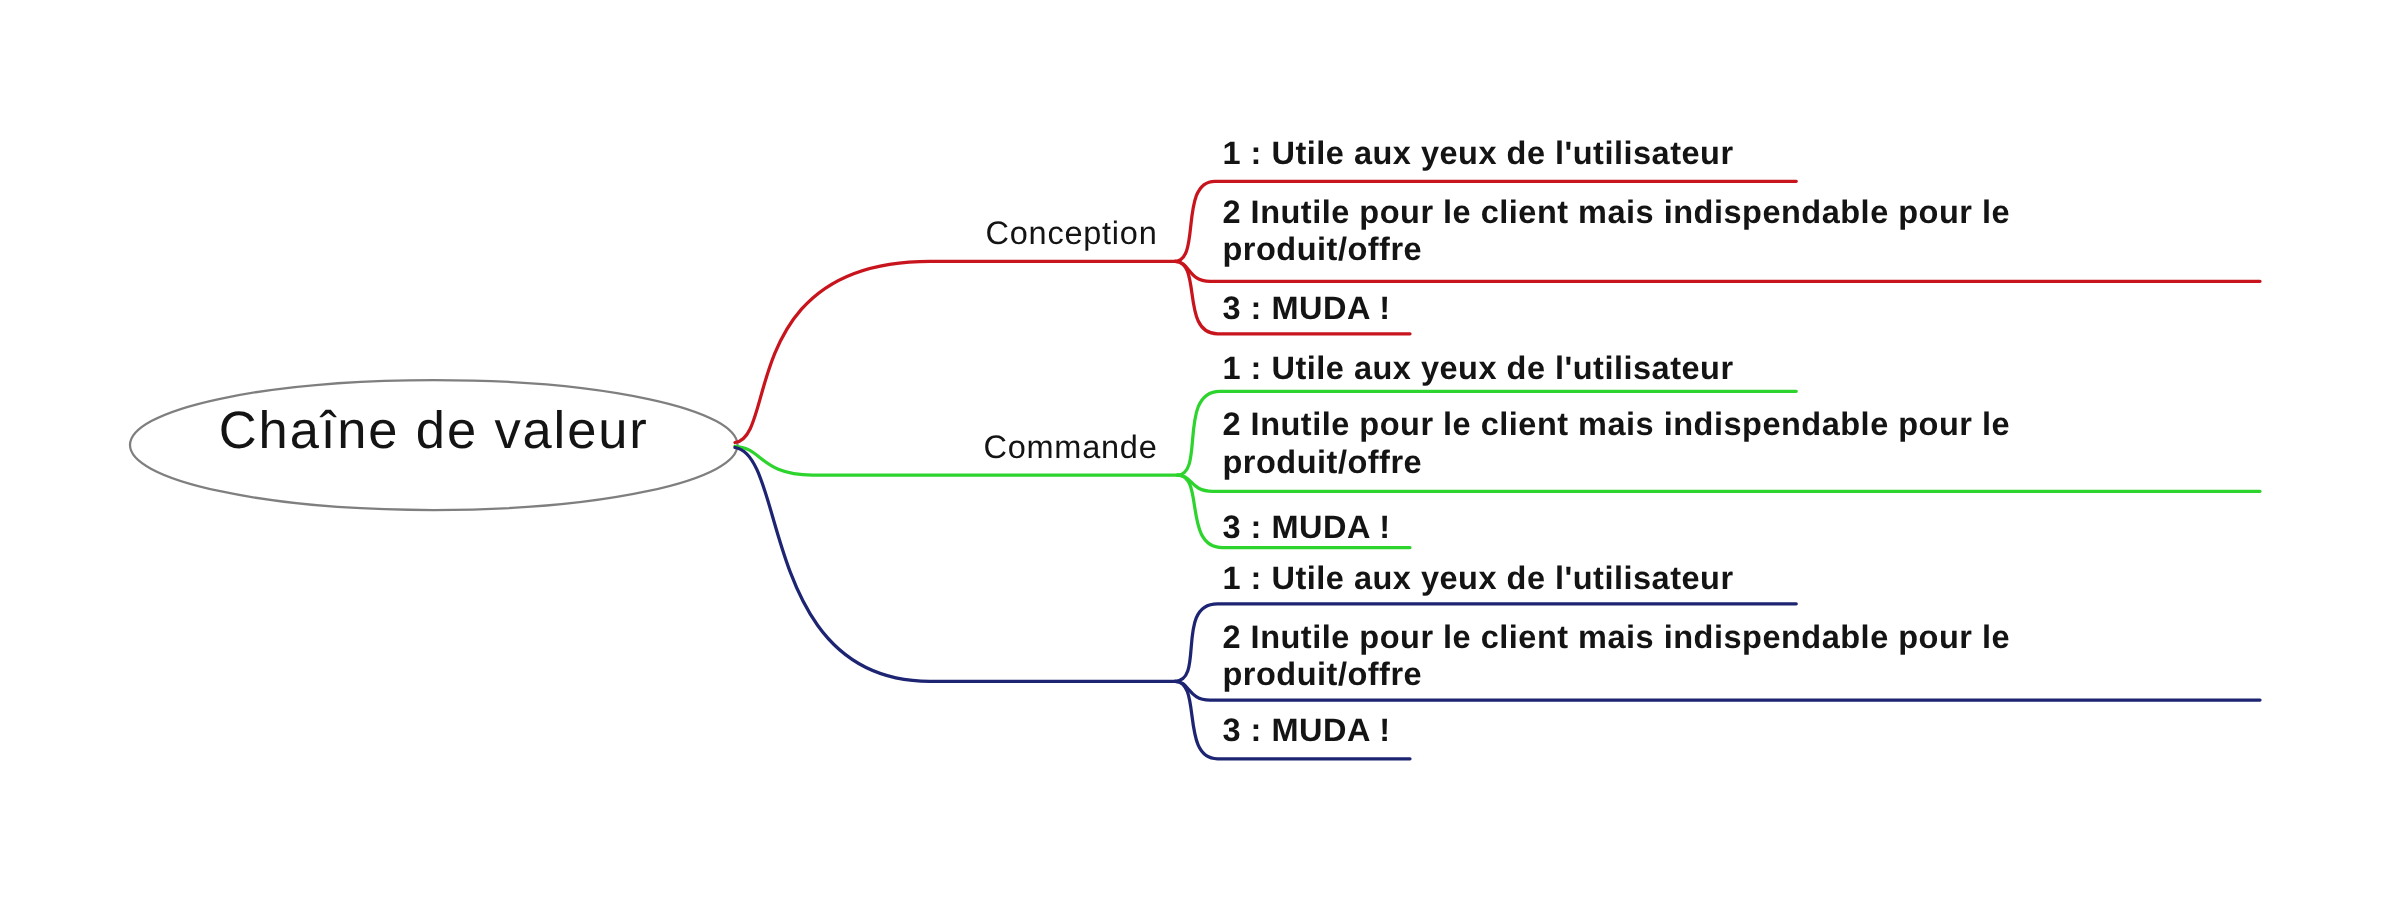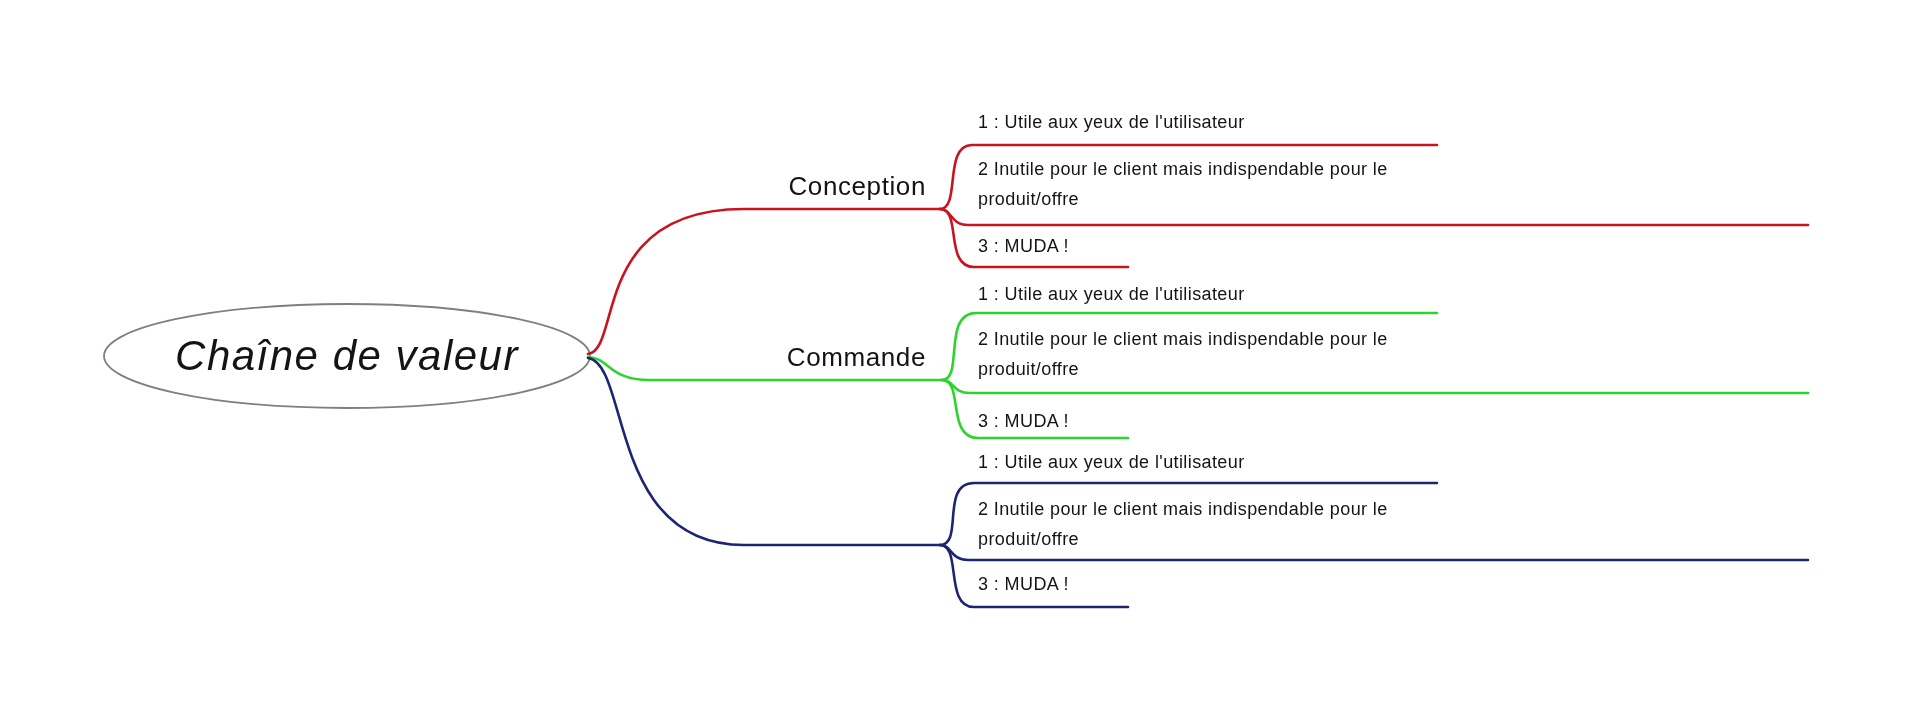--- a/index.html
+++ b/index.html
@@ -4,31 +4,31 @@
 <style>
   html,body{margin:0;padding:0;background:#ffffff;}
   .stage{
     position:relative;width:1919px;height:719px;background:#ffffff;overflow:hidden;
     font-family:"Liberation Sans",sans-serif;color:#141414;
   }
   svg.connectors{position:absolute;left:0;top:0;width:1919px;height:719px;}
   svg.connectors path{fill:none;stroke-width:2.6;stroke-linecap:round;}
   svg.connectors ellipse{fill:#ffffff;stroke-width:1.8;}
   .root-label{
-    position:absolute;left:104px;top:304px;width:486px;height:104px;
+    position:absolute;left:104px;top:292px;width:486px;height:104px;
     display:flex;align-items:center;justify-content:center;
-    font-size:42px;letter-spacing:1.5px;white-space:nowrap;font-style:italic;
+    font-size:42px;letter-spacing:1.5px;white-space:nowrap;
   }
   .branch-label{
     position:absolute;left:698px;width:228px;text-align:right;
     font-size:26px;line-height:30px;letter-spacing:0.6px;white-space:nowrap;
   }
   .leaf{
     position:absolute;left:978px;
-    font-size:18px;line-height:30px;letter-spacing:0.4px;white-space:nowrap;
+    font-size:26px;line-height:30px;letter-spacing:0.4px;white-space:nowrap;font-weight:bold;
   }
 </style>
 </head>
 <body>
 
 <div class="stage">
 
   <svg class="connectors" viewBox="0 0 1919 719">
 
     <ellipse cx="347" cy="356" rx="243" ry="52" stroke="#7f7f7f"></ellipse>

